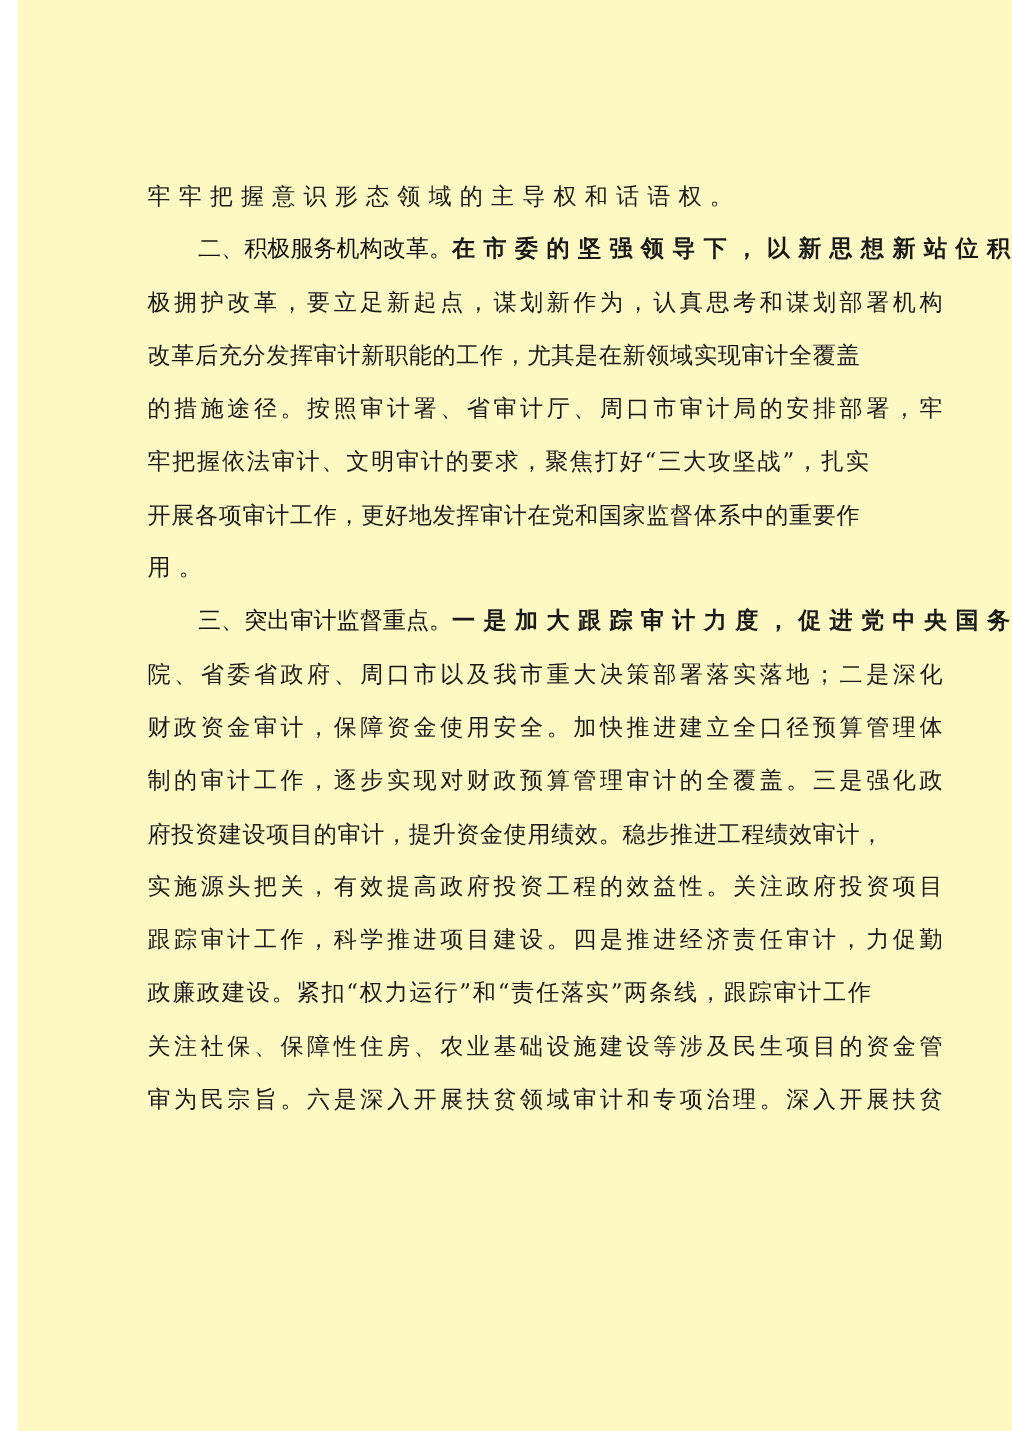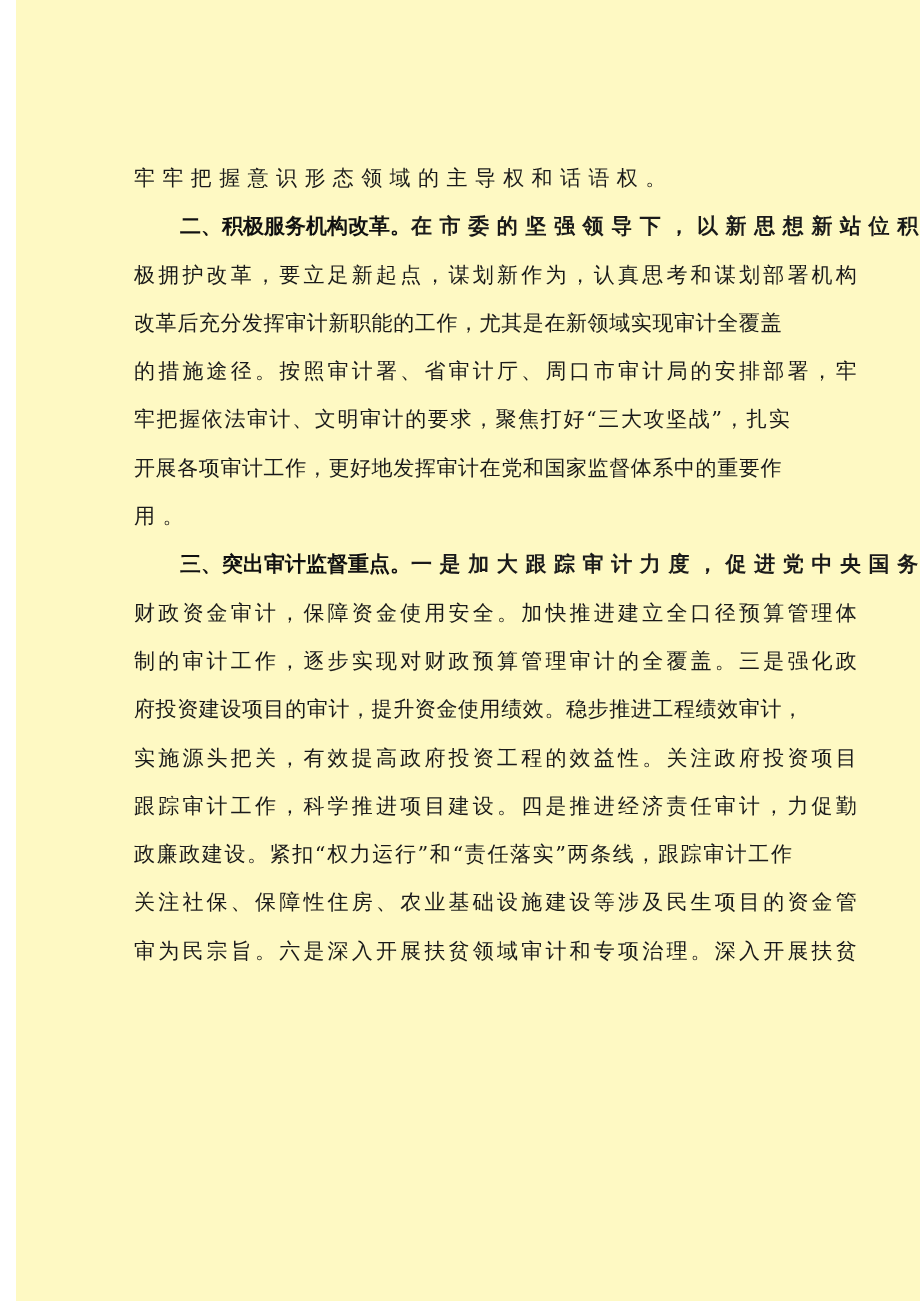--- a/index.html
+++ b/index.html
@@ -10,21 +10,21 @@
     font-family: "DejaVu Serif", "Liberation Serif", serif;
     font-size: 21px; color: #1a1a1a;
   }
   .line {
     height: 48.3px; line-height: 48.3px; white-space: nowrap;
     letter-spacing: 10px; text-align: justify;
   }
   .line.indent { padding-left: 46px; }
   .heading {
     font-family: "DejaVu Sans", "Liberation Sans", sans-serif;
-    font-weight: bold; letter-spacing: 0px; color: #111;
+    font-weight: normal; letter-spacing: 0px; color: #111;
   }
   .body-run { letter-spacing: 10px; font-weight: bold; }
 </style>
 </head>
 <body>
 
 <div class="page">
   <div class="text-block">
 
     <div class="line" style="letter-spacing:7.4px">牢牢把握意识形态领域的主导权和话语权。</div>
@@ -35,20 +35,21 @@
     <div class="line" style="letter-spacing:3.2px">极拥护改革，要立足新起点，谋划新作为，认真思考和谋划部署机构</div>
     <div class="line" style="letter-spacing:0.6px">改革后充分发挥审计新职能的工作，尤其是在新领域实现审计全覆盖</div>
     <div class="line" style="letter-spacing:3.2px">的措施途径。按照审计署、省审计厅、周口市审计局的安排部署，牢</div>
     <div class="line" style="letter-spacing:1.6px">牢把握依法审计、文明审计的要求，聚焦打好“三大攻坚战”，扎实</div>
     <div class="line" style="letter-spacing:0.6px">开展各项审计工作，更好地发挥审计在党和国家监督体系中的重要作</div>
     <div class="line" style="letter-spacing:7.4px">用。</div>
 
     <div class="line indent" style="letter-spacing:0">
       <span class="heading">三、突出审计监督重点。</span><span class="body-run" style="letter-spacing:7.6px">一是加大跟踪审计力度，促进党中央国务</span>
     </div>
+    <div class="line" style="letter-spacing:3.2px">院、省委省政府、周口市以及我市重大决策部署落实落地；二是深化</div>
     <div class="line" style="letter-spacing:3.2px">财政资金审计，保障资金使用安全。加快推进建立全口径预算管理体</div>
     <div class="line" style="letter-spacing:3.2px">制的审计工作，逐步实现对财政预算管理审计的全覆盖。三是强化政</div>
     <div class="line" style="letter-spacing:0.6px">府投资建设项目的审计，提升资金使用绩效。稳步推进工程绩效审计，</div>
     <div class="line" style="letter-spacing:3.2px">实施源头把关，有效提高政府投资工程的效益性。关注政府投资项目</div>
     <div class="line" style="letter-spacing:3.2px">跟踪审计工作，科学推进项目建设。四是推进经济责任审计，力促勤</div>
     <div class="line" style="letter-spacing:1.6px">政廉政建设。紧扣“权力运行”和“责任落实”两条线，跟踪审计工作</div>
     <div class="line" style="letter-spacing:3.2px">关注社保、保障性住房、农业基础设施建设等涉及民生项目的资金管</div>
     <div class="line" style="letter-spacing:3.2px">审为民宗旨。六是深入开展扶贫领域审计和专项治理。深入开展扶贫</div>
 
   </div>

